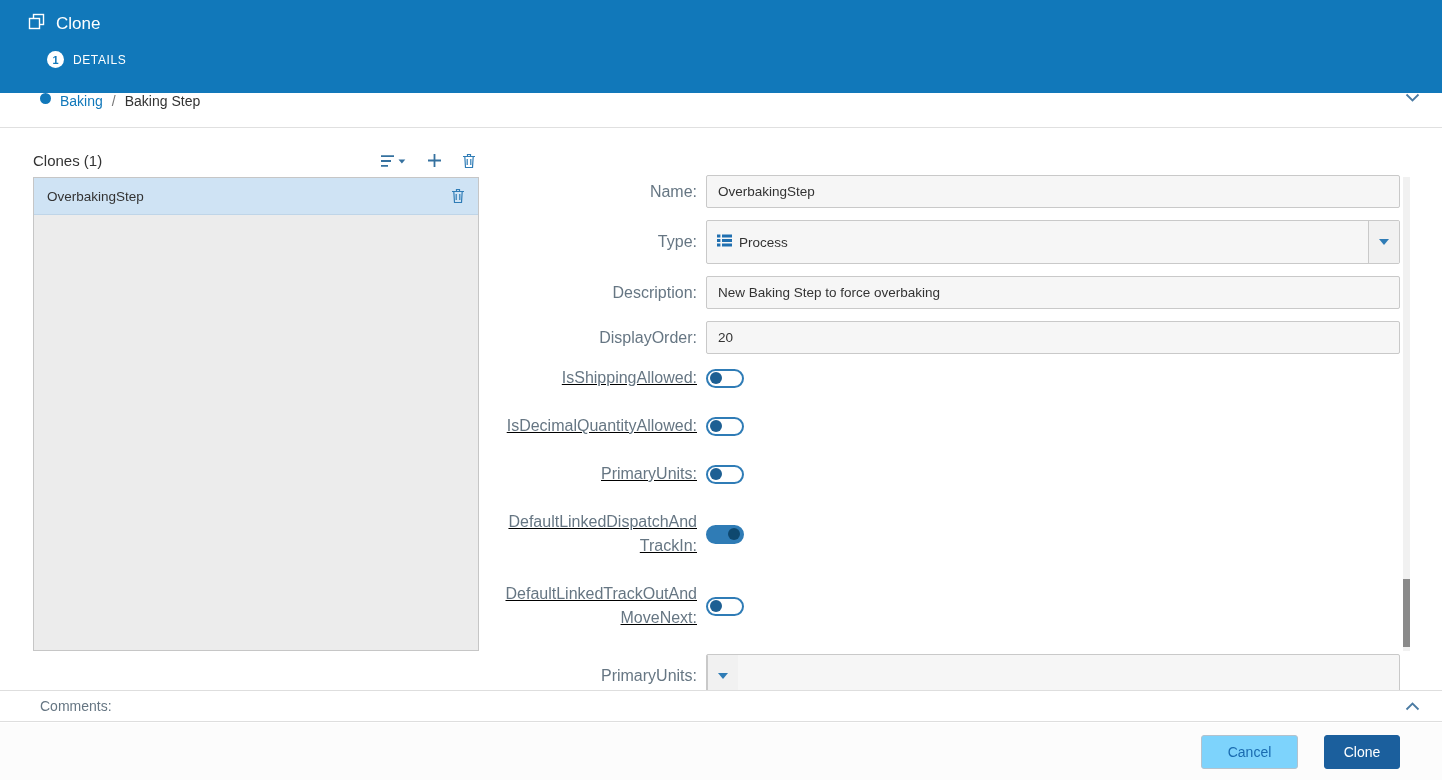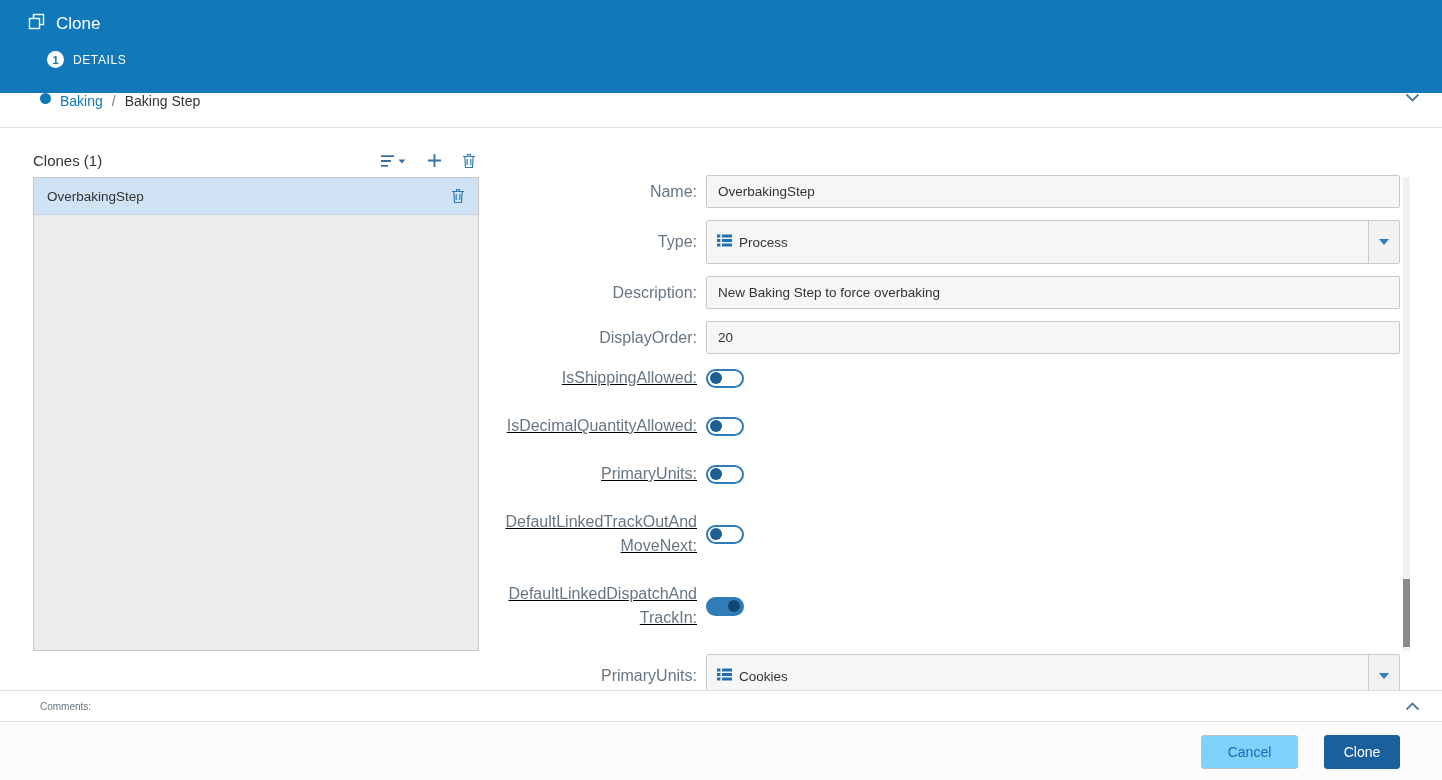--- a/index.html
+++ b/index.html
@@ -65,21 +65,21 @@
   .toggle[data-state="on"] .knob{left:auto;right:2px;background:#0e486f;}
   .partial-field{height:7px;border:1px solid var(--border);border-bottom:none;background:var(--input-bg);border-radius:2px 2px 0 0;}
 
   
   .scrollbar{position:absolute;top:177px;right:32px;width:7px;height:474px;background:#f1f1f1;}
   .scroll-thumb{position:absolute;bottom:4px;left:0;width:7px;height:68px;background:#8a8a8a;cursor:pointer;}
 
   
   .comments-bar{position:absolute;left:0;right:0;top:690px;height:32px;border-top:1px solid #dedede;
     border-bottom:1px solid #dedede;display:flex;align-items:center;padding:0 22px 0 40px;
-    font-size:10px;color:var(--label);background:#fff;}
+    font-size:14px;color:var(--label);background:#fff;}
   .comments-bar .collapse{margin-left:auto;cursor:pointer;display:flex;align-items:center;}
 
   
   .footer{position:absolute;left:0;right:0;bottom:0;height:57px;background:#fcfcfc;
     display:flex;align-items:center;justify-content:flex-end;gap:26px;padding-right:42px;}
   .btn{height:34px;border-radius:3px;font-family:"Liberation Sans",sans-serif;font-size:14px;cursor:pointer;}
   .btn-cancel{width:97px;background:#7dd3fc;border:1px solid #b3c2ce;color:#1a6bb0;}
   .btn-primary{width:76px;background:var(--btn-blue);border:1px solid var(--btn-blue);color:#fff;}
 </style>
 </head>
@@ -215,55 +215,40 @@
       <div class="form-row toggle-row">
         <span class="form-label">PrimaryUnits:</span>
         <div>
           <div class="toggle" data-state="off">
               <span class="knob"></span>
             </div>
         </div>
       </div>
 
       <div class="form-row toggle-row">
+        <span class="form-label">DefaultLinkedDispatchAndTrackIn:</span>
+        <div>
+          <div class="toggle" data-state="on">
+              <span class="knob"></span>
+            </div>
+        </div>
+      </div>
+
+      <div class="form-row toggle-row">
         <span class="form-label">DefaultLinkedTrackOutAndMoveNext:</span>
         <div>
           <div class="toggle" data-state="off">
-              <span class="knob"></span>
-            </div>
-        </div>
-      </div>
-
-      <div class="form-row toggle-row">
-        <span class="form-label">DefaultLinkedDispatchAndTrackIn:</span>
-        <div>
-          <div class="toggle" data-state="on">
               <span class="knob"></span>
             </div>
         </div>
       </div>
 
       <div class="form-row">
         <span class="form-label">PrimaryUnits:</span>
         <div class="dropdown">
-          <span class="dd-value">
-            <span>
-              <svg width="15" height="13" viewBox="0 0 15 13">
-                  <g fill="#1f6fb0">
-                <rect x="0" y="0.5" width="3.4" height="3"></rect>
-                    <rect x="5" y="0.5" width="10" height="3"></rect>
-                <rect x="0" y="5" width="3.4" height="3"></rect>
-                    <rect x="5" y="5" width="10" height="3"></rect>
-                <rect x="0" y="9.5" width="3.4" height="3"></rect>
-                    <rect x="5" y="9.5" width="10" height="3"></rect>
-              </g>
-                </svg>
-            </span>
-            <span>Cookies</span>
-          </span>
           <span class="dd-btn">
             <svg width="10" height="6" viewBox="0 0 10 6">
                 <path d="M0 0h10L5 6z" fill="#2f7cb6"></path>
               </svg>
           </span>
         </div>
       </div>
 
       <div class="form-row">
         <span class="form-label"></span>

